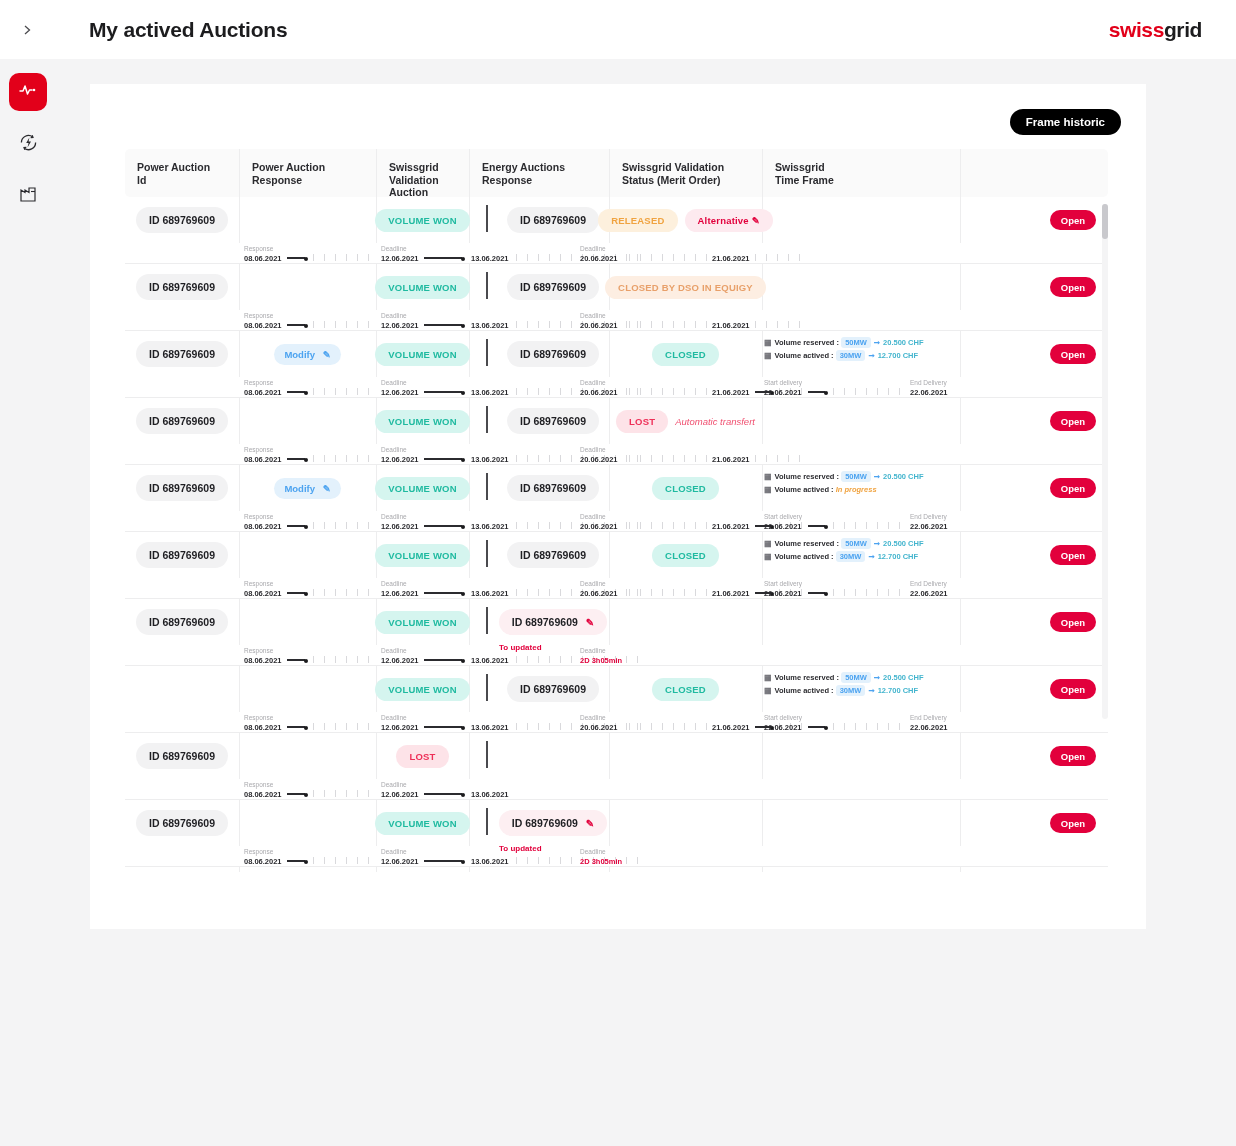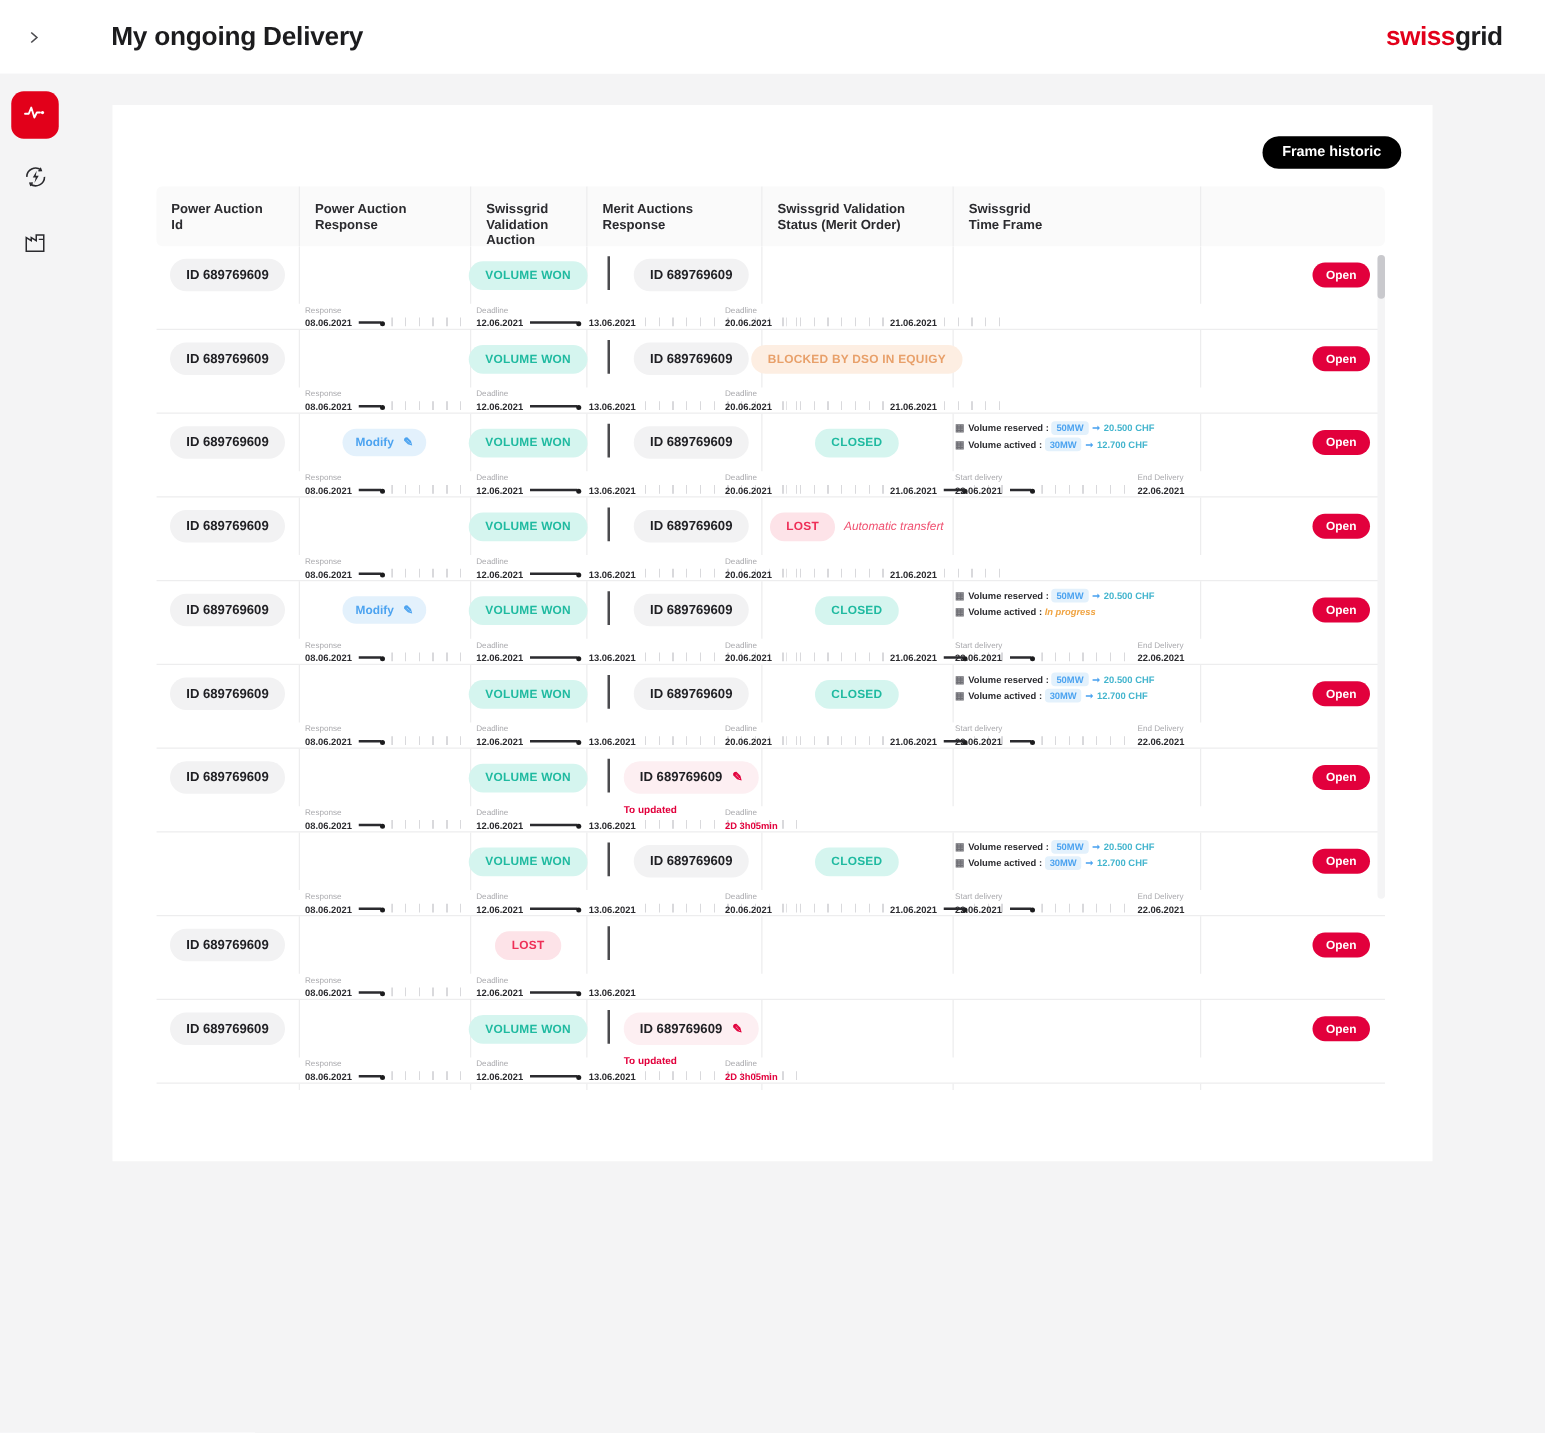--- a/index.html
+++ b/index.html
@@ -181,21 +181,21 @@
 </style>
 </head>
 <body>
 
 <div id="topbar">
   <div id="collapse-btn">
     <svg width="12" height="12" viewBox="0 0 12 12" aria-hidden="true">
       <path d="M4 2 L8.5 6 L4 10" fill="none" stroke="#4b4b4f" stroke-width="1.3"></path>
     </svg>
   </div>
-  <div id="page-title">My ongoing Delivery</div>
+  <div id="page-title">My actived Auctions</div>
   <div id="brand">
     <span class="s1">swiss</span><span class="s2">grid</span>
   </div>
 </div>
 
 <div id="rail">
   <div class="rail-item active">
     <span>
       <svg width="20" height="20" viewBox="0 0 20 20" aria-hidden="true">
         <path d="M2 11 H5 L7 6 L9.5 14 L11.5 10 H14" stroke="#fff" stroke-width="1.5" fill="none" stroke-linecap="round" stroke-linejoin="round"></path>
@@ -237,21 +237,21 @@
       </div>
       <div class="th c1">
         <div>Power Auction</div>
         <div>Response</div>
       </div>
       <div class="th c2">
         <div>Swissgrid Validation</div>
         <div>Auction</div>
       </div>
       <div class="th c3">
-        <div>Merit Auctions</div>
+        <div>Energy Auctions</div>
         <div>Response</div>
       </div>
       <div class="th c4">
         <div>Swissgrid Validation</div>
         <div>Status (Merit Order)</div>
       </div>
       <div class="th c5">
         <div>Swissgrid</div>
         <div>Time Frame</div>
       </div>
@@ -269,20 +269,24 @@
           <div class="cell" style="left:0px;width:114px;display:flex;align-items:center;justify-content:center">
             <span class="id-pill">ID 689769609</span>
           </div>
           <div class="cell" style="left:251px;width:93px;display:flex;align-items:center;justify-content:center">
             <span class="badge teal">VOLUME WON</span>
           </div>
           <div class="thick-bar" style="left:361px"></div>
           <div class="cell" style="left:372px;width:112px;display:flex;align-items:center;justify-content:center">
             <span class="id-pill ">ID 689769609</span>
           </div>
+          <div class="cell" style="left:484px;width:153px;display:flex;align-items:center;justify-content:center;gap:7px">
+            <span class="badge orange">RELEASED</span>
+            <span class="badge alt">Alternative <span>✎</span></span>
+          </div>
           <button class="open-btn" style="top:13px">Open</button>
           <div class="tl-label" style="left:119px">Response</div>
           <div class="tl-date" style="left:119px">08.06.2021</div>
           <div class="tl-line" style="left:162px;width:18px"></div>
           <div class="tl-dot" style="left:179px"></div>
           <div class="tl-ticks" style="left:188px;width:61px"></div>
           <div class="tl-label" style="left:256px">Deadline</div>
           <div class="tl-date" style="left:256px">12.06.2021</div>
           <div class="tl-line" style="left:299px;width:38px"></div>
             <div class="tl-dot" style="left:336px"></div>
@@ -305,21 +309,21 @@
             <span class="id-pill">ID 689769609</span>
           </div>
           <div class="cell" style="left:251px;width:93px;display:flex;align-items:center;justify-content:center">
             <span class="badge teal">VOLUME WON</span>
           </div>
           <div class="thick-bar" style="left:361px"></div>
           <div class="cell" style="left:372px;width:112px;display:flex;align-items:center;justify-content:center">
             <span class="id-pill ">ID 689769609</span>
           </div>
           <div class="cell" style="left:484px;width:153px;display:flex;align-items:center;justify-content:center;gap:7px">
-            <span class="badge orange2">BLOCKED BY DSO IN EQUIGY</span>
+            <span class="badge orange2">CLOSED BY DSO IN EQUIGY</span>
           </div>
           <button class="open-btn" style="top:13px">Open</button>
           <div class="tl-label" style="left:119px">Response</div>
           <div class="tl-date" style="left:119px">08.06.2021</div>
           <div class="tl-line" style="left:162px;width:18px"></div>
           <div class="tl-dot" style="left:179px"></div>
           <div class="tl-ticks" style="left:188px;width:61px"></div>
           <div class="tl-label" style="left:256px">Deadline</div>
           <div class="tl-date" style="left:256px">12.06.2021</div>
           <div class="tl-line" style="left:299px;width:38px"></div>

